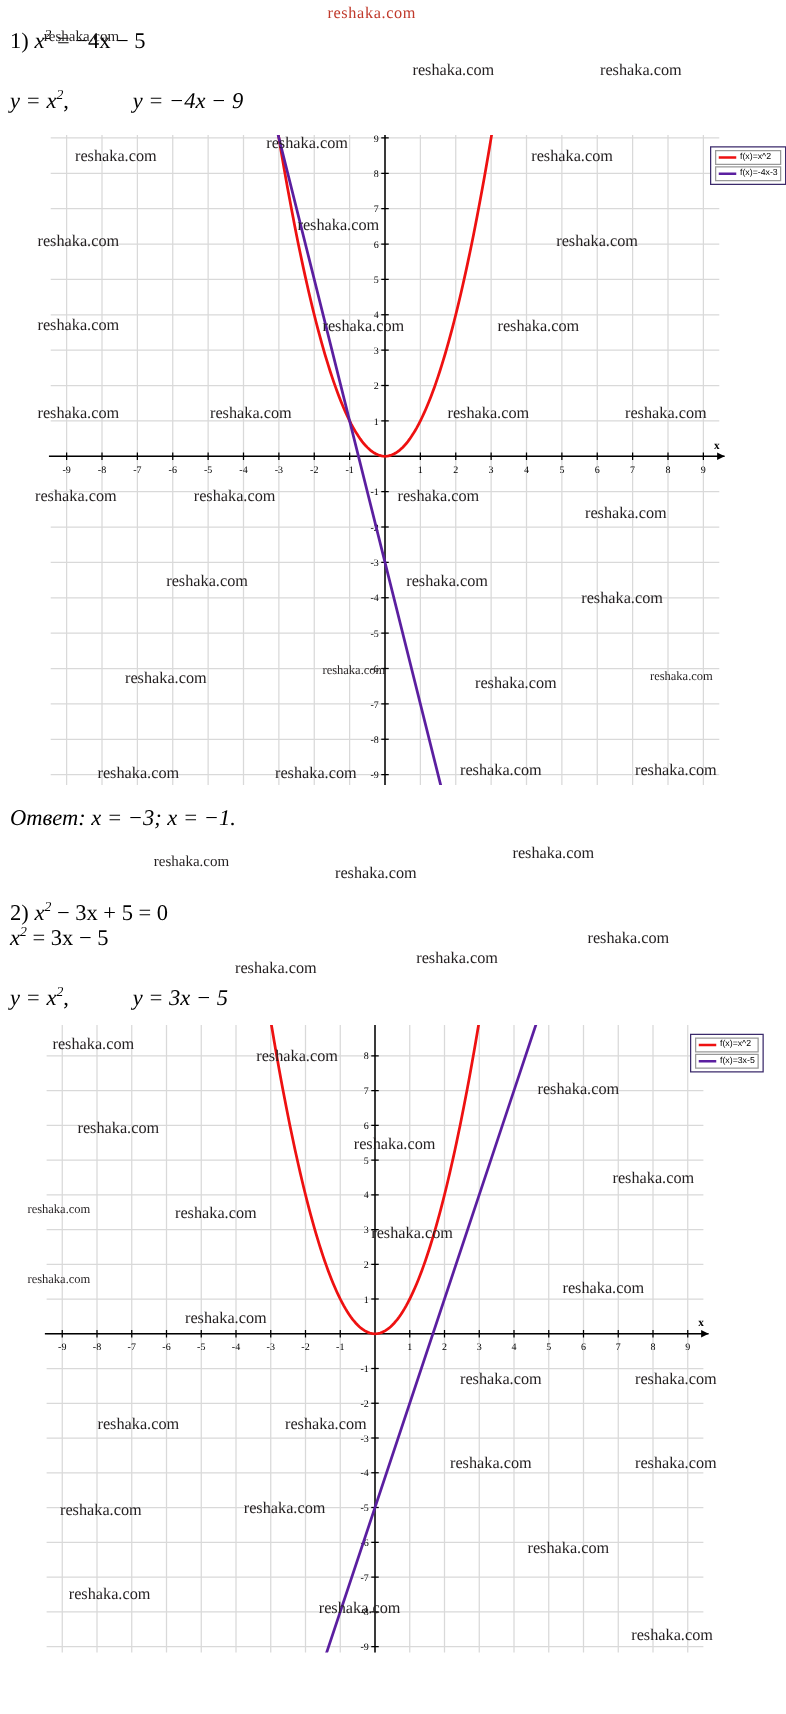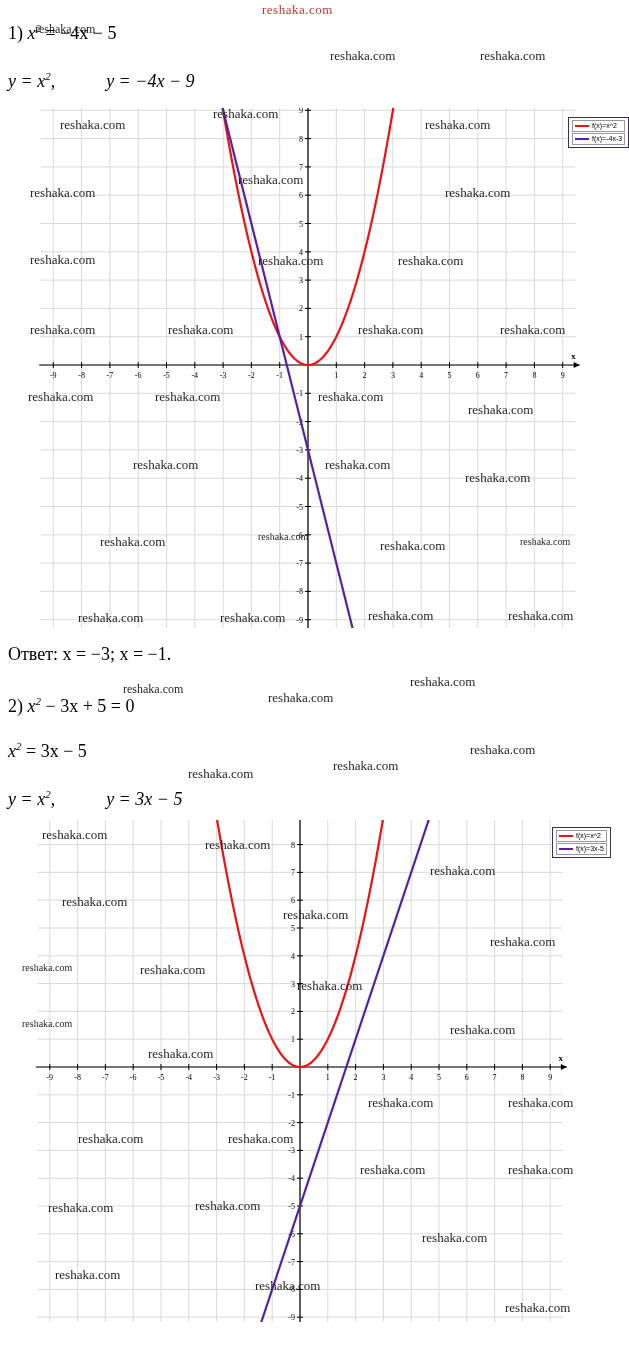--- a/index.html
+++ b/index.html
@@ -223,23 +223,23 @@
   <div class="row">
       <span class="swatch" style="background:#ee1111"></span>
       <span>f(x)=x^2</span>
     </div>
   <div class="row">
       <span class="swatch" style="background:#5b1fa0"></span>
       <span>f(x)=-4x-3</span>
     </div>
 </div>
 
-<div class="ans" style="left:8px; top:644px;">Ответ: x = −3; x = −1.</div>
-
-<div class="eq" style="left:8px; top:695px;">
+<div class="ans" style="left:8px; top:644px;font-style:italic;">Ответ: x = −3; x = −1.</div>
+
+<div class="eq" style="left:8px; top:720px;">
   <span>2)</span>
   <i><span>x</span><sup>2</sup></i><span> − 3x + 5 = 0</span>
 </div>
 <div class="eq" style="left:8px; top:740px;">
   <i><span>x</span><sup>2</sup></i><span> = 3x − 5</span>
 </div>
 <div class="eq" style="left:8px; top:788px;">
   <i><span>y = x</span><sup>2</sup></i><span>,</span>
   <span style="display:inline-block;width:42px"></span>
   <i><span>y = 3x − 5</span></i>

